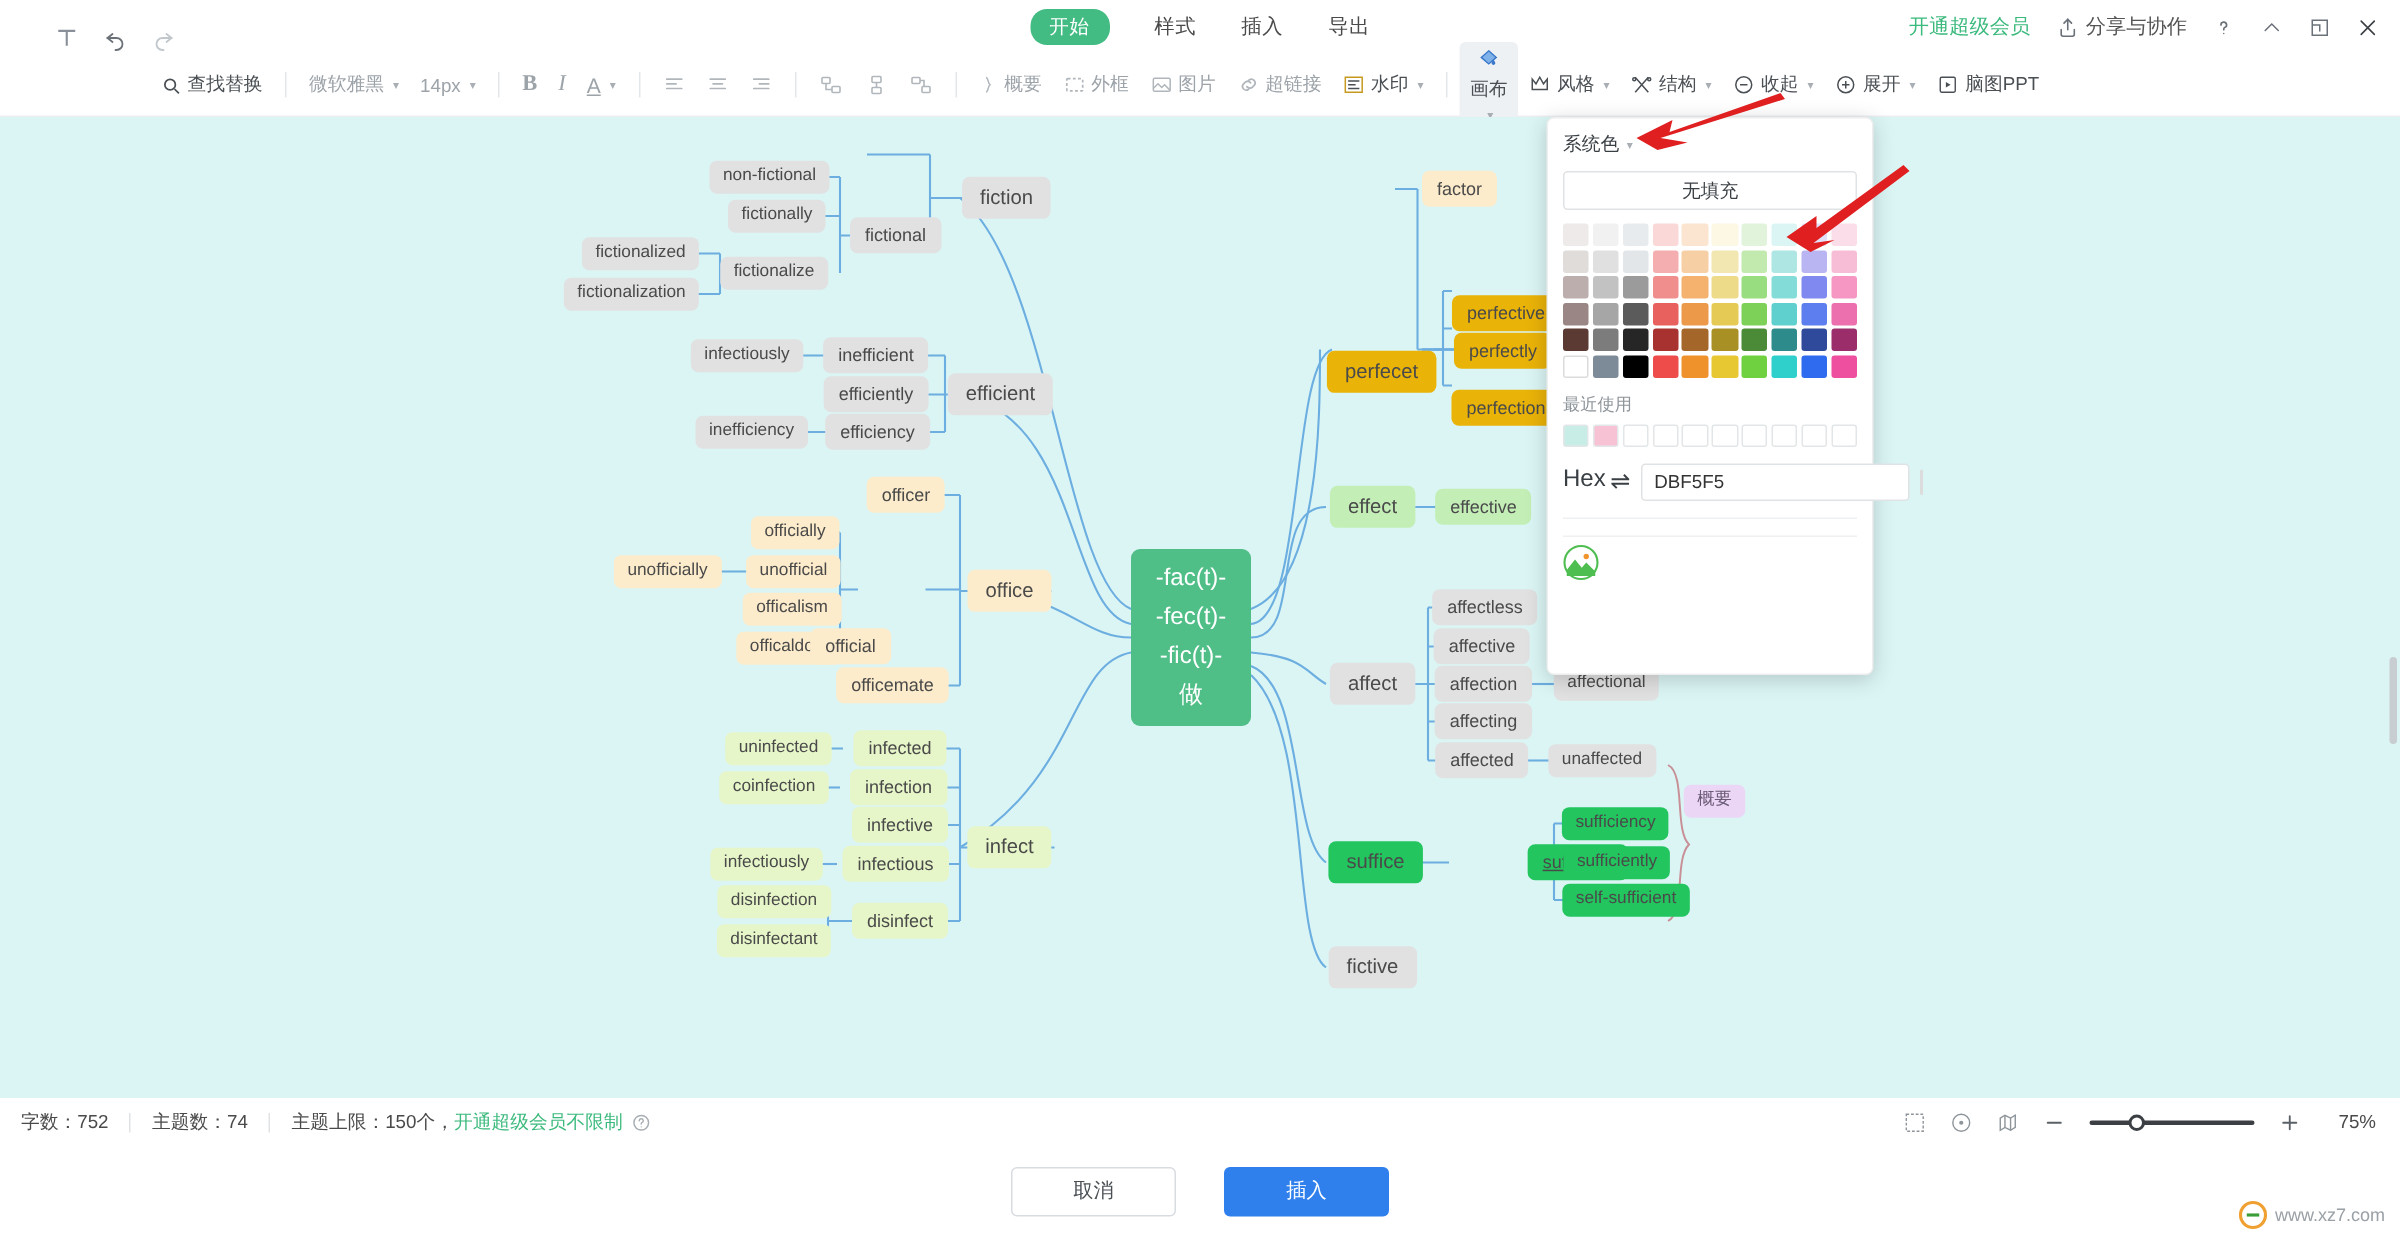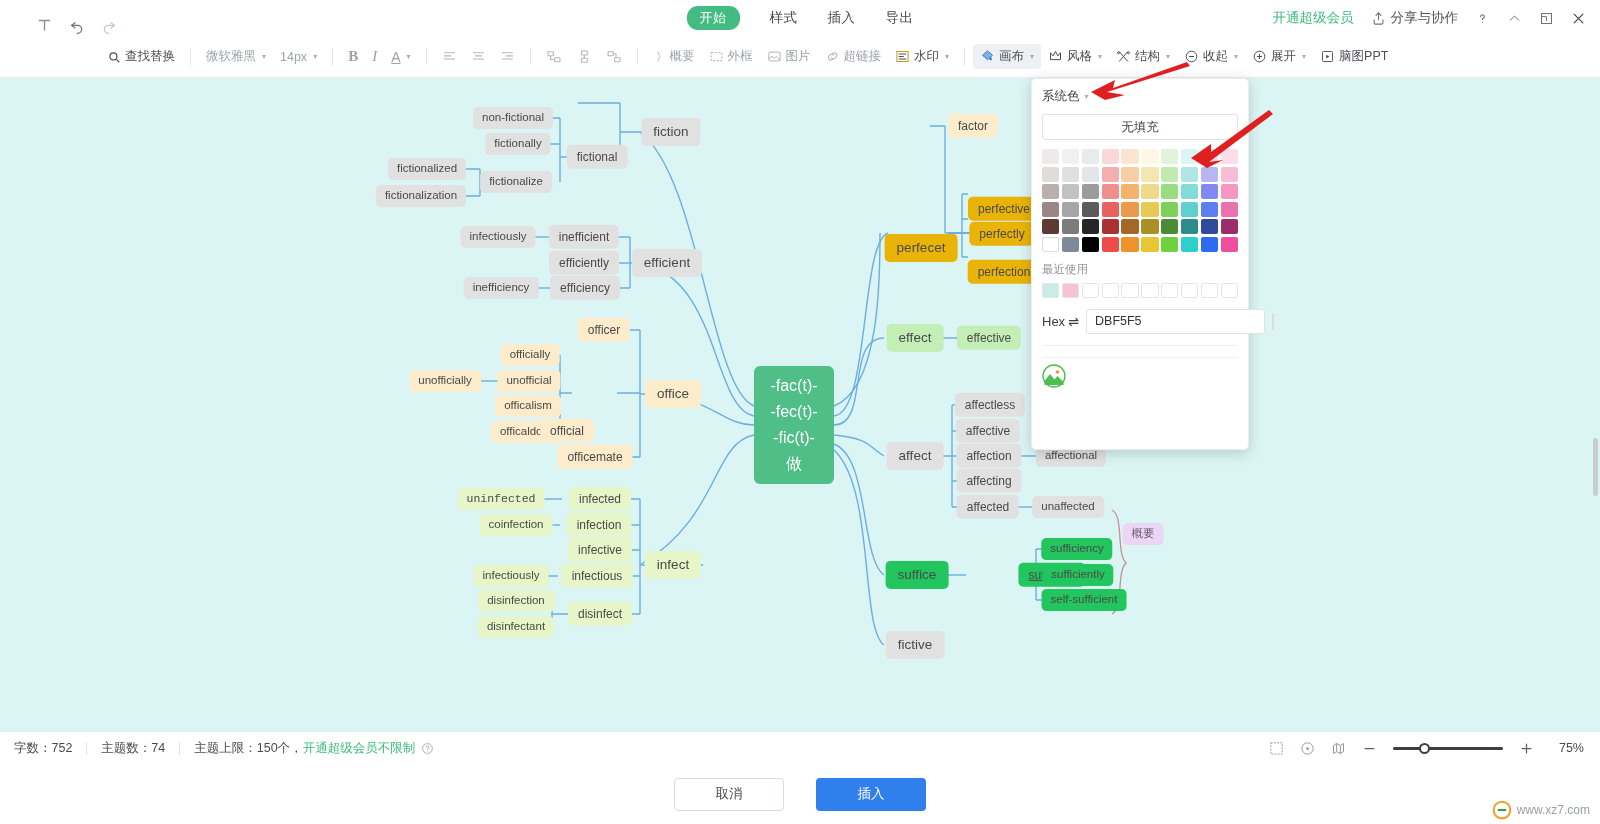--- a/index.html
+++ b/index.html
@@ -42,21 +42,21 @@
     position: absolute; top: 36px; left: 0; width: 1600px; height: 42px;
     background: #fff; border-bottom: 1px solid #eceff1;
     display: flex; align-items: center; padding-left: 100px; gap: 0px;
   }
   .tool {
     display: flex; align-items: center; gap: 4px;
     font-size: 12.5px; color: #9ca3a9; cursor: pointer;
     padding: 4px 7px; border-radius: 4px; white-space: nowrap;
   }
   .tool.enabled { color: #4a4f54; }
-  .tool.sel { background: #eef1f4; }
+  .tool.sel { background: #eef1f4; flex-direction: column; }
   .sep { width: 1px; height: 17px; background: #e4e7ea; margin: 0 8px; }
   .caret { font-size: 8px; color: #a8aeb3; margin-left: 2px; }
   .fsz { font-size: 12.5px; }
 
   
   .canvas {
     position: absolute; top: 78px; left: 0; width: 1600px; height: 654px;
     background: #DBF5F5; overflow: hidden;
   }
   .banner {
@@ -103,21 +103,21 @@
     display: flex; align-items: center; justify-content: center;
     font-size: 12.5px; color: #3a3f44; cursor: pointer;
   }
   .swatch-grid { margin-top: 9px; display: grid; grid-template-columns: repeat(10, 1fr); gap: 2.6px; }
   .sw { width: 100%; aspect-ratio: 1/1; height: 15px; border-radius: 2px; cursor: pointer; }
   .sw.wh { border: 1px solid #dcdcdc; }
   .recent-label { margin-top: 10px; font-size: 11.5px; color: #8d949a; }
   .recent-grid { margin-top: 6px; display: grid; grid-template-columns: repeat(10,1fr); gap: 2.6px; }
   .sw-r { width: 100%; height: 15px; border-radius: 2px; border: 1px solid #e3e6e8; cursor: pointer; }
   .hexrow { margin-top: 11px; display: flex; align-items: center; gap: 7px; }
-  .hexlbl { font-size: 13px; color: #3a3f44; display:flex; gap:3px; }
+  .hexlbl { font-size: 16px; color: #3a3f44; display:flex; gap:3px; }
   .hexinput {
     flex: 1; height: 25px; border: 1px solid #e0e3e6; border-radius: 3px;
     font-size: 12.5px; color: #333; padding: 0 8px;
     font-family: "Liberation Sans", sans-serif; background:#fff;
   }
   .hexprev { width: 17px; height: 17px; border-radius: 2px; border: 1px solid #dcdcdc; }
   .divider { margin-top: 11px; height: 1px; background: #eef0f1; }
   .more-row { height: 37px; display: flex; align-items: center; gap: 10px; cursor: pointer; }
   .more-txt { font-size: 12.5px; color: #3a3f44; flex: 1; }
   .img-row { height: 40px; display: flex; align-items: center; }
@@ -500,21 +500,21 @@
         <div class="node g-gray lvl1" style="left: 667px; top: 185px;">efficient</div>
         <div class="node g-cream lvl2" style="left: 604px; top: 252px;">officer</div>
         <div class="node g-cream" style="left: 530px; top: 277px;">officially</div>
         <div class="node g-cream" style="left: 445px; top: 303px;">unofficially</div>
         <div class="node g-cream" style="left: 529px; top: 303px;">unofficial</div>
         <div class="node g-cream" style="left: 528px; top: 328px;">officalism</div>
         <div class="node g-cream" style="left: 526px; top: 354px;">officaldom</div>
         <div class="node g-cream lvl2" style="left: 567px; top: 315px; margin-top: 38px;">official</div>
         <div class="node g-cream lvl2" style="left: 595px; top: 379px;">officemate</div>
         <div class="node g-cream lvl1" style="left: 673px; top: 316px;">office</div>
-        <div class="node g-green" style="left: 501px; top: 421px; font-family: Liberation Mono, monospace;">uninfected</div>
+        <div class="node g-green" style="left: 519px; top: 421px;">uninfected</div>
         <div class="node g-green lvl2" style="left: 600px; top: 421px;">infected</div>
         <div class="node g-green" style="left: 516px; top: 447px;">coinfection</div>
         <div class="node g-green lvl2" style="left: 599px; top: 447px;">infection</div>
         <div class="node g-green lvl2" style="left: 600px; top: 472px;">infective</div>
         <div class="node g-green" style="left: 511px; top: 498px;">infectiously</div>
         <div class="node g-green lvl2" style="left: 597px; top: 498px;">infectious</div>
         <div class="node g-green" style="left: 516px; top: 523px;">disinfection</div>
         <div class="node g-green" style="left: 516px; top: 549px;">disinfectant</div>
         <div class="node g-green lvl2" style="left: 600px; top: 536px;">disinfect</div>
         <div class="node g-green lvl1" style="left: 673px; top: 487px;">infect</div>

